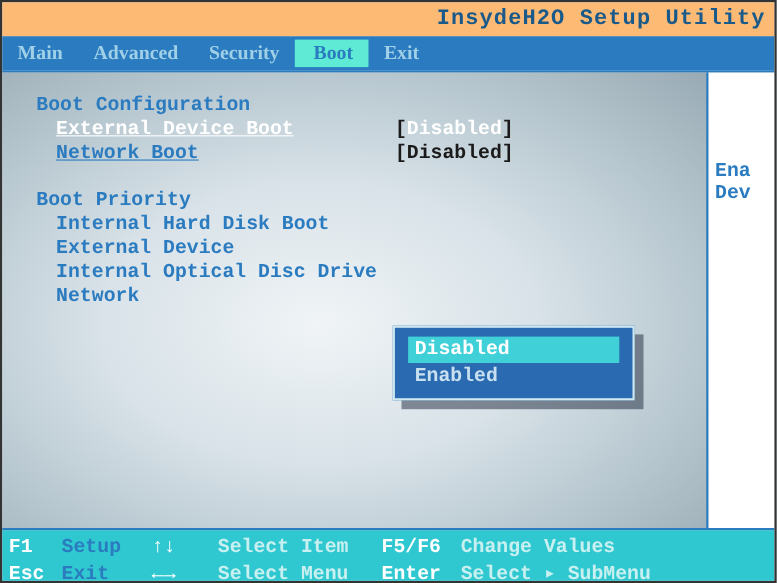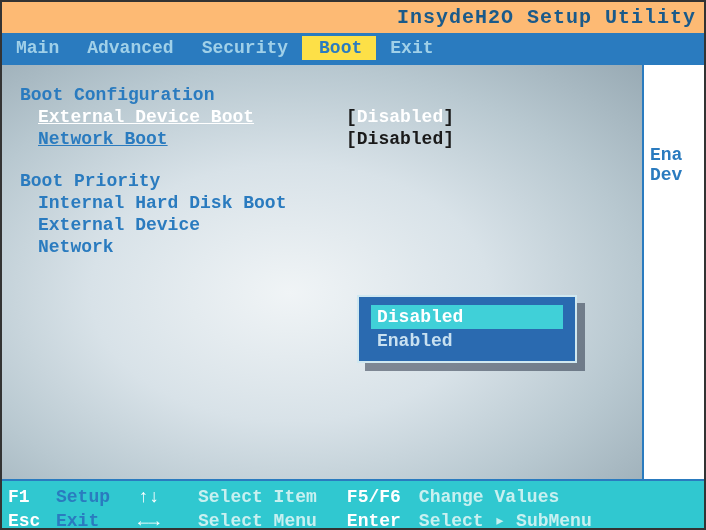--- a/index.html
+++ b/index.html
@@ -21,39 +21,40 @@
     padding: 4px 8px;
     text-align: right;
     font-size: 20px;
     letter-spacing: 1px;
   }
   .menu-bar {
     background: #2a7bbf;
     color: #a0d0e8;
     padding: 3px 0;
     display: flex;
+    font-family: Liberation Serif, serif;
   }
   .menu-item {
     padding: 2px 14px;
   }
   .menu-item.active {
-    background: #fde047;
+    background: #5eead4;
     color: #2a7bbf;
     padding-left: 17px;
   }
   .content {
     display: flex;
     height: 418px;
     border-top: 2px solid #2a7bbf;
     border-bottom: 2px solid #2a7bbf;
   }
   .main-pane {
     flex: 1;
     background: radial-gradient(ellipse at 45% 55%, #f0f4f6 0%, #d8e2e8 40%, #b8c8d0 70%, #98aab4 100%);
-    padding: 20px 18px;
+    padding: 20px 31px;
     position: relative;
     border-right: 2px solid #2a7bbf;
   }
   .help-pane {
     width: 60px;
     background: #ffffff;
     padding: 20px 6px;
     color: #2a7bbf;
     overflow: hidden;
     white-space: nowrap;
@@ -161,20 +162,21 @@
     <div class="setting-row">
       <span class="setting-label">Network Boot</span>
       <span class="setting-value"><span class="bracket">[</span><span>Disabled</span><span class="bracket">]</span></span>
     </div>
 
     <div class="spacer"></div>
 
     <div class="section-title">Boot Priority</div>
     <div class="priority-item">Internal Hard Disk Boot</div>
     <div class="priority-item">External Device</div>
+    <div class="priority-item">Internal Optical Disc Drive</div>
     <div class="priority-item">Network</div>
 
     <div class="popup">
       <div class="popup-option selected">Disabled</div>
       <div class="popup-option">Enabled</div>
     </div>
 
   </div>
 
   <div class="help-pane">

